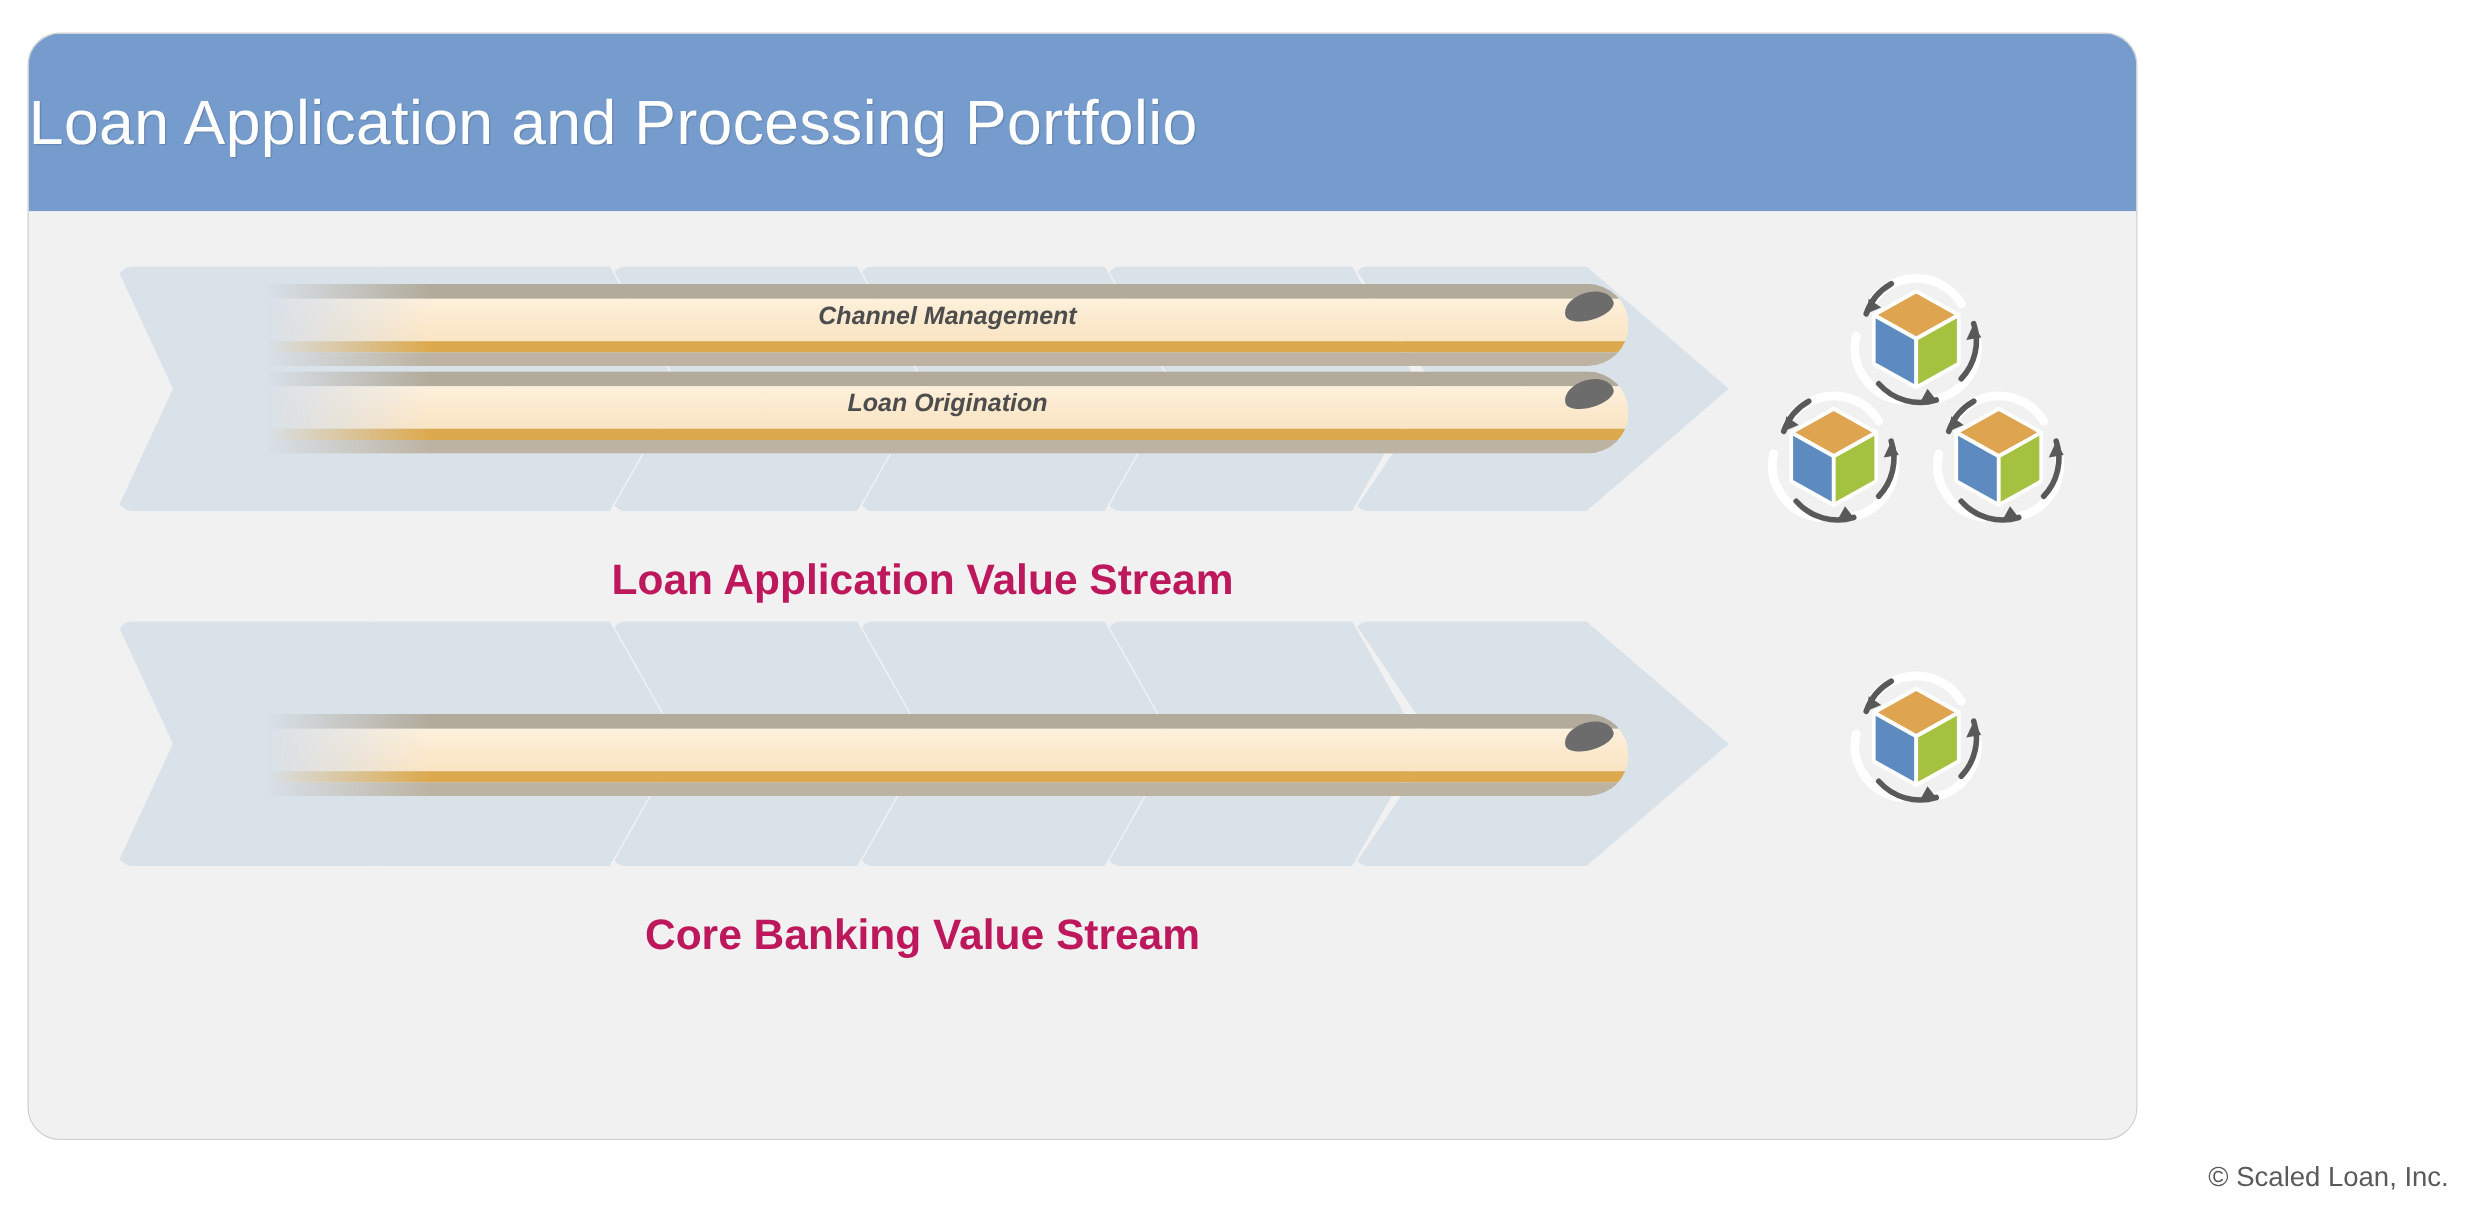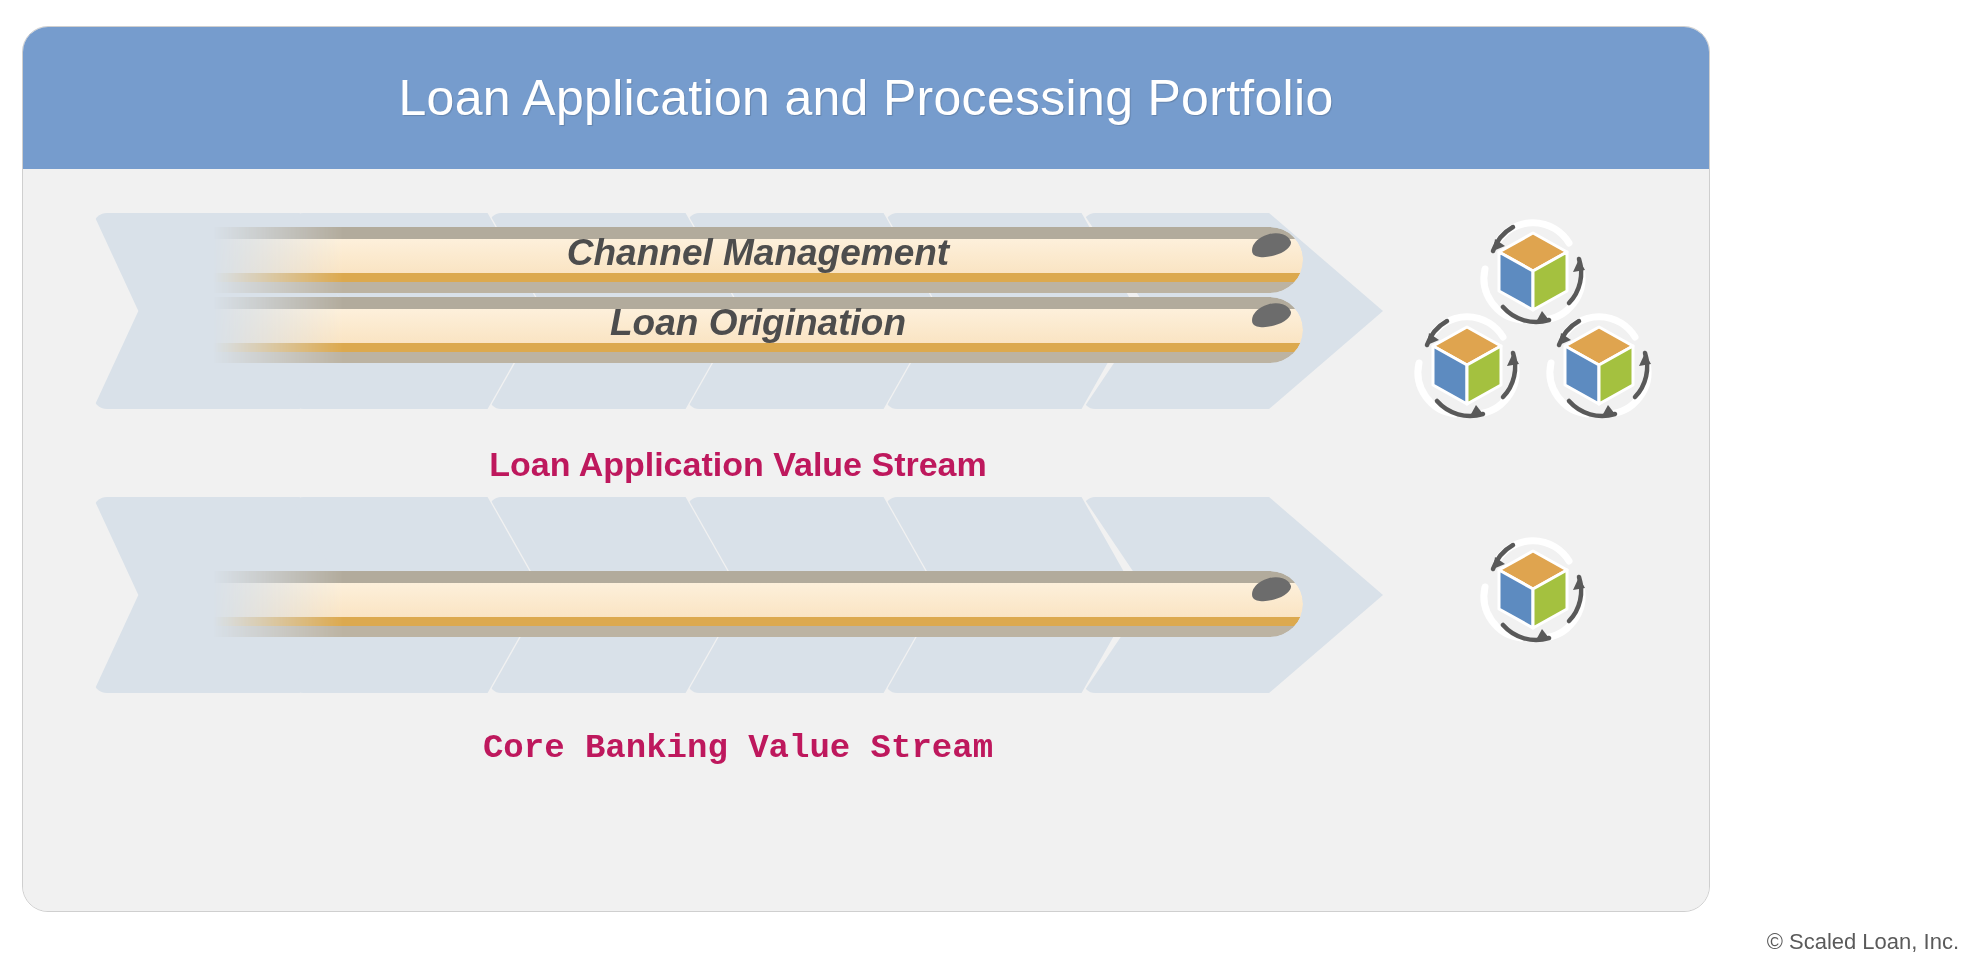--- a/index.html
+++ b/index.html
@@ -38,21 +38,21 @@
   .portfolio-header {
     position: absolute;
     left: 0;
     top: 0;
     width: 100%;
     height: 142px;
     background: #7architecture;
     background: #769ccd;
     display: flex;
     align-items: center;
-    justify-content: center;
+    justify-content: flex-start;
   }
   .portfolio-title {
     color: #ffffff;
     font-size: 50px;
     font-weight: 400;
     letter-spacing: .3px;
     text-shadow: 1px 1px 1px rgba(0,0,0,.16);
     white-space: nowrap;
   }
 
@@ -138,21 +138,21 @@
 
   .bar-label {
     position: absolute;
     left: 0;
     right: 0;
     top: 0;
     height: 52px;
     line-height: 52px;
     text-align: center;
     color: #4d4d4d;
-    font-size: 37px;
+    font-size: 20px;
     font-weight: bold;
     font-style: italic;
     white-space: nowrap;
     pointer-events: none;
   }
 
   
   .vs-caption {
     position: absolute;
     left: 70px;
@@ -315,21 +315,21 @@
             <div class="bar-inner">
               <div class="bar-top"></div>
               <div class="bar-face"></div>
               <div class="bar-accent"></div>
               <div class="bar-shadow"></div>
               <div class="bar-tip"></div>
             </div>
           </div>
         </div>
 
-        <div class="vs-caption" style="top:232px;font-family:Liberation Mono, monospace;">Core Banking Value Stream</div>
+        <div class="vs-caption" style="top:232px;">Core Banking Value Stream</div>
 
         <div class="art-group" style="left:1380px; top:28px; width:260px; height:140px;">
           <div class="art-icon" style="left:66px; top:0px;">
             <svg viewBox="0 0 128 128" width="128" height="128" aria-hidden="true">
               <g fill="none" stroke="#ffffff" stroke-width="7" stroke-linecap="round">
                 <path d="M28 36 A42 42 0 0 1 100 36"></path>
                 <path d="M112 62 A42 42 0 0 1 74 113"></path>
                 <path d="M52 113 A42 42 0 0 1 16 62"></path>
               </g>
               <g fill="none" stroke="#595959" stroke-width="4.5" stroke-linecap="round">

